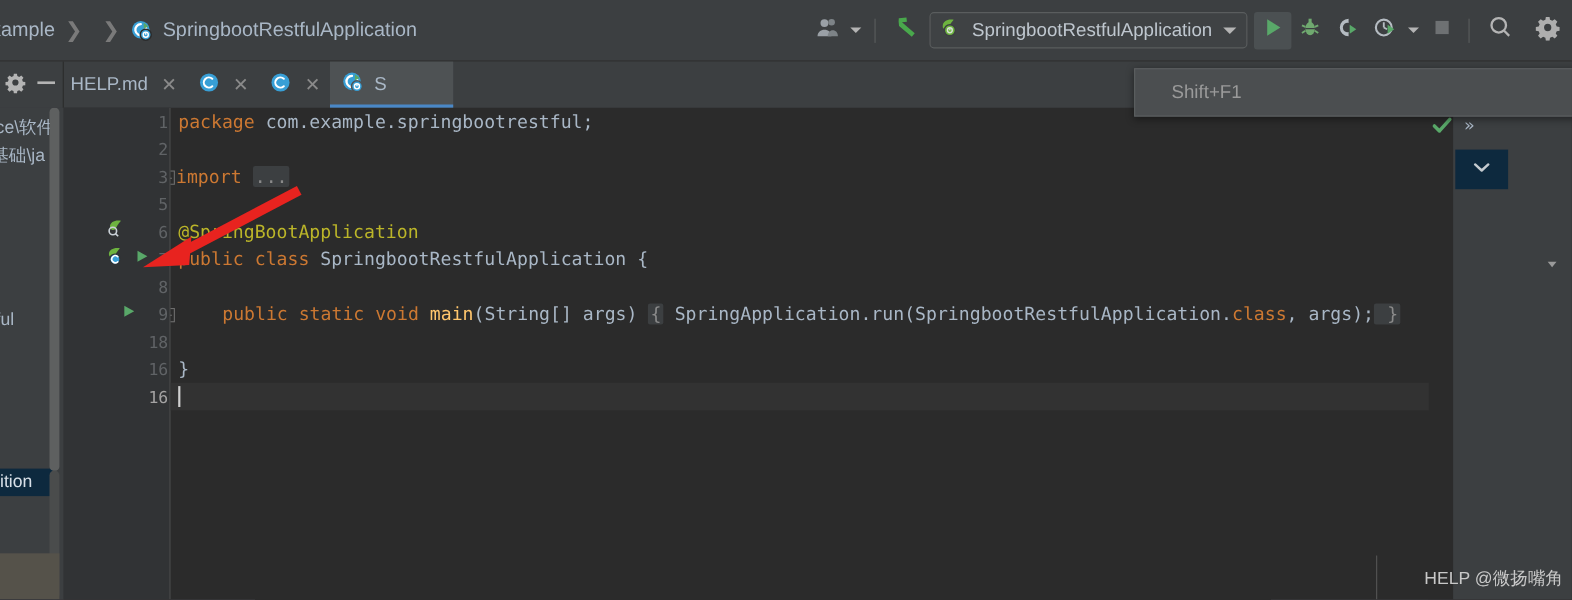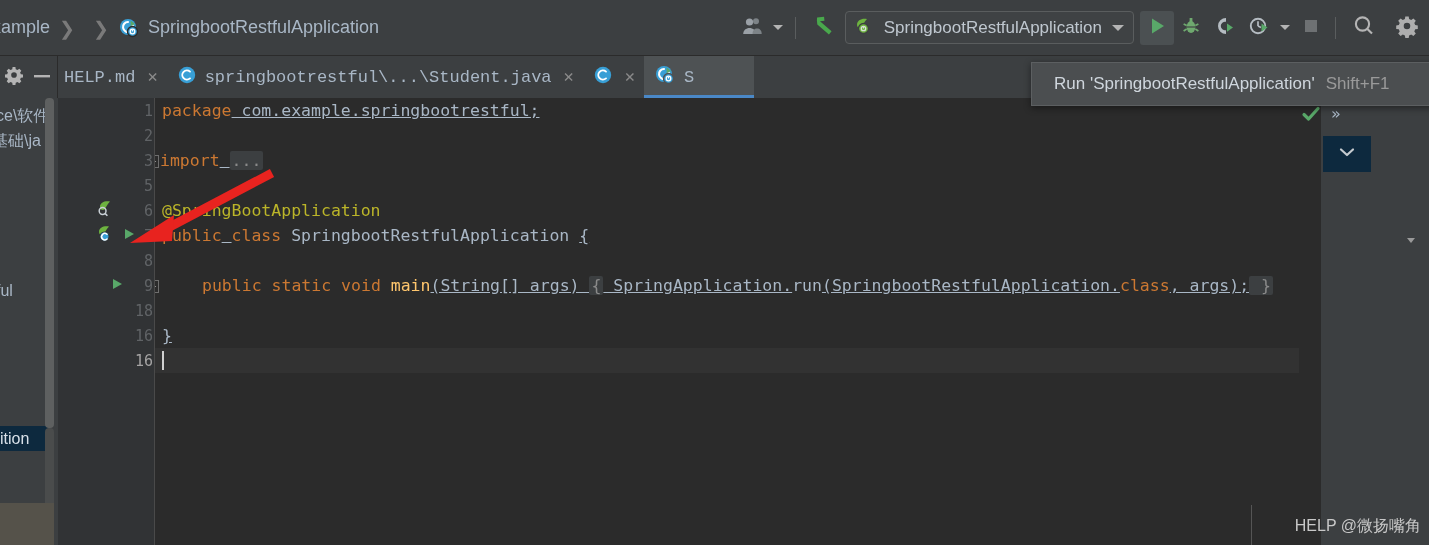--- a/index.html
+++ b/index.html
@@ -57,21 +57,21 @@
   .tabbar {
     position:absolute; left:0; top:56px; width:1429px; height:42px;
     background:#3c3f41; display:flex; align-items:stretch;
   }
   .tab-lefticons {
     display:flex; align-items:center; width:58px; height:100%;
     border-right:1px solid #2b2b2b; padding-left:0px;
   }
   .tab {
     display:flex; align-items:center; height:100%; padding:0 9px 0 10px;
-    white-space:nowrap; position:relative; gap:8px;font-family:Liberation Mono, monospace;
+    white-space:nowrap; position:relative; gap:8px;
   }
   .tab-title { font-size:17px; color:#a9b7c6; }
   .tab-x {
     font-size:17px; color:#8a8a8a; margin-left:4px; line-height:1;
   }
   .tab.active { background:#4e5254; }
   .tab.active::after {
     content:""; position:absolute; left:0; right:0; bottom:0; height:3px;
     background:#4a88c7;
   }
@@ -120,21 +120,21 @@
     white-space:pre; overflow:hidden;
   }
   .cline {
     position:absolute; left:7px; height:25px; line-height:25px; white-space:pre;
   }
   .curline-hl {
     position:absolute; left:0; right:0; height:25px; background:#323232;
   }
   
   .k  { color:#cc7832;margin-top:32px; }          
-  .pl { color:#a9b7c6;text-decoration:underline; }          
+  .pl { color:#a9b7c6; }          
   .an { color:#bbb529; }          
   .ty { color:#a9b7c6; }
   .fn { color:#ffc66d; }          
   .it { color:#a9b7c6; }
   .fold {
     background:#3c3f41; color:#8a8a8a; border-radius:2px; padding:0 2px;
   }
   .foldmark {
     display:inline-block; width:13px; height:13px; border:1px solid #6e6e6e;
     color:#8f8f8f; font-size:11px; line-height:11px; text-align:center;
@@ -352,21 +352,20 @@
       <span class="tab-x">✕</span>
     </div>
 
     <div class="tab">
       <span>
         <svg width="20" height="20" viewBox="0 0 20 20">
           <circle cx="10" cy="10" r="8.2" fill="#389fd6"></circle>
           <path d="M13 6.6 A4.6 4.6 0 1 0 13 13.4" stroke="#ffffff" stroke-width="1.9" fill="none" stroke-linecap="round"></path>
         </svg>
       </span>
-      <span class="tab-title">springbootrestful\...\Student.java</span>
       <span class="tab-x">✕</span>
     </div>
 
     <div class="tab">
       <span>
         <svg width="20" height="20" viewBox="0 0 20 20">
           <circle cx="10" cy="10" r="8.2" fill="#389fd6"></circle>
           <path d="M13 6.6 A4.6 4.6 0 1 0 13 13.4" stroke="#ffffff" stroke-width="1.9" fill="none" stroke-linecap="round"></path>
         </svg>
       </span>
@@ -510,21 +509,20 @@
           </svg>
         </span>
       </div>
       <div class="tiny-caret"></div>
       <div class="wm-divider"></div>
       <div class="watermark">HELP @微扬嘴角</div>
     </div>
   </div>
 
   <div class="tooltip">
-    <span class="tt-main">Run 'SpringbootRestfulApplication'</span>
     <span class="tt-key">Shift+F1</span>
   </div>
 
   <div class="arrow">
     <svg width="160" height="90" viewBox="0 0 160 90">
       <g>
         <line x1="152" y1="8" x2="42" y2="66" stroke="#e8231f" stroke-width="9" stroke-linecap="butt"></line>
         <path d="M10 78 L54 50 L52 76 Z" fill="#e8231f"></path>
       </g>
     </svg>

